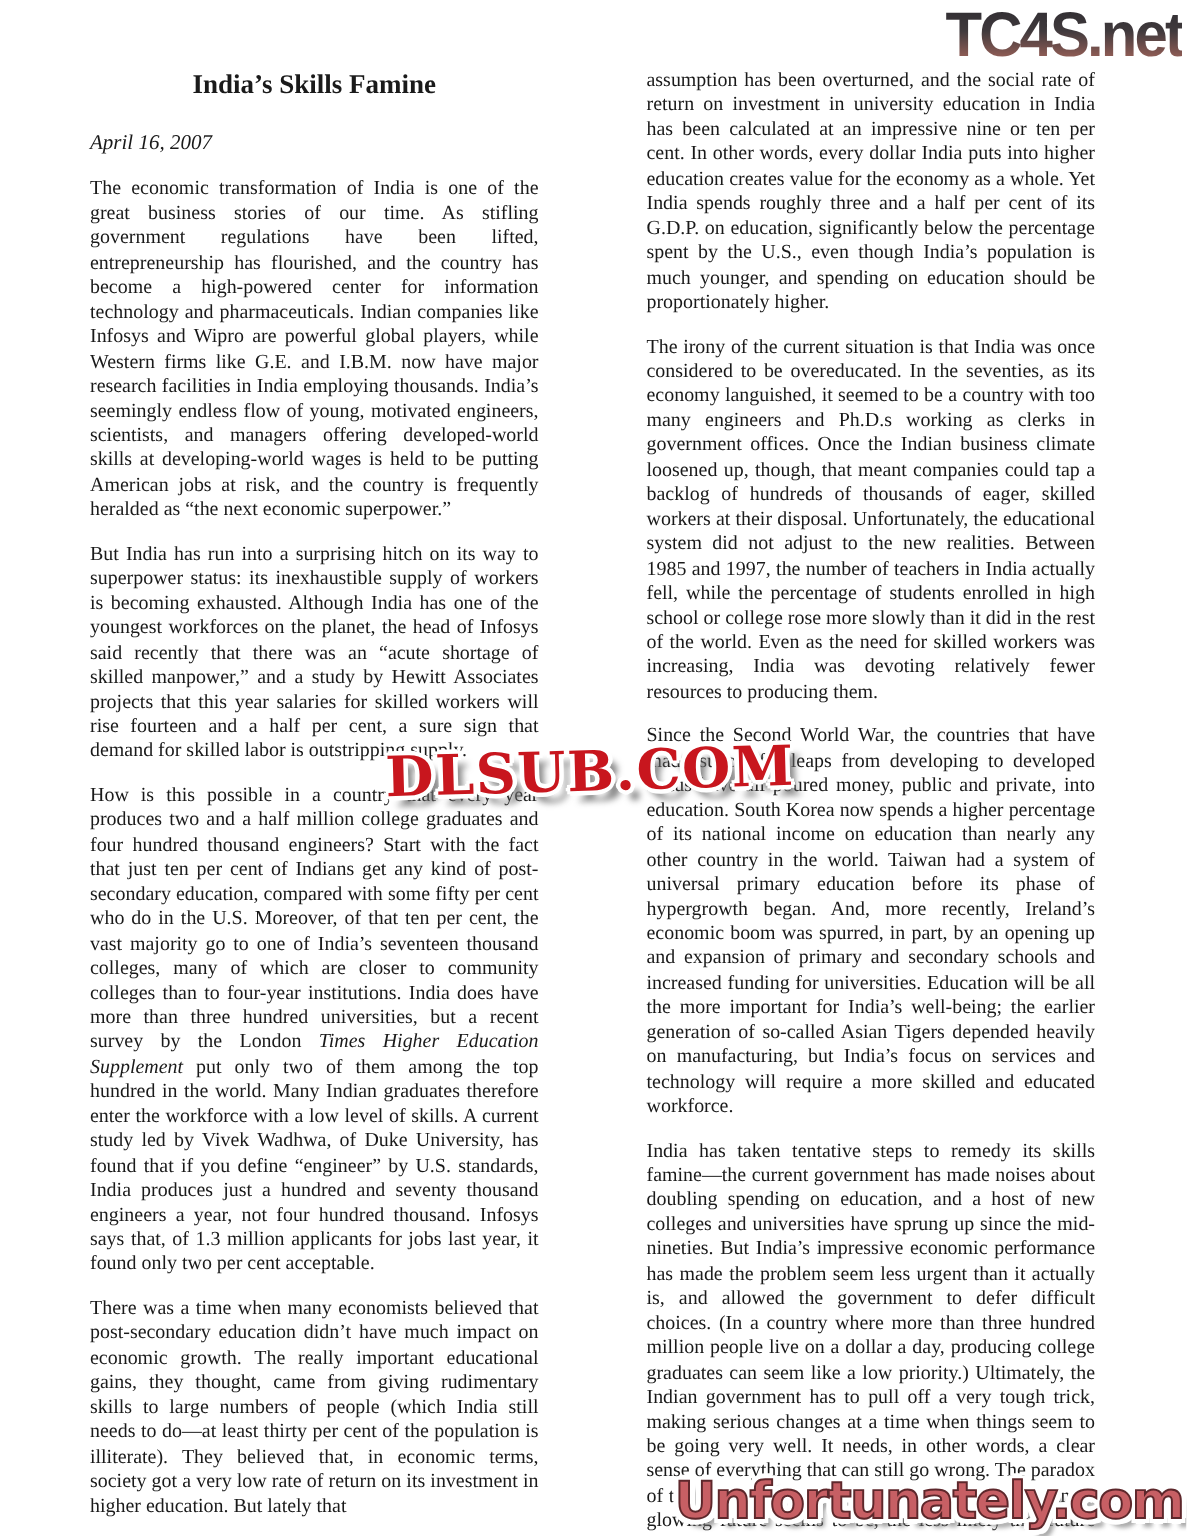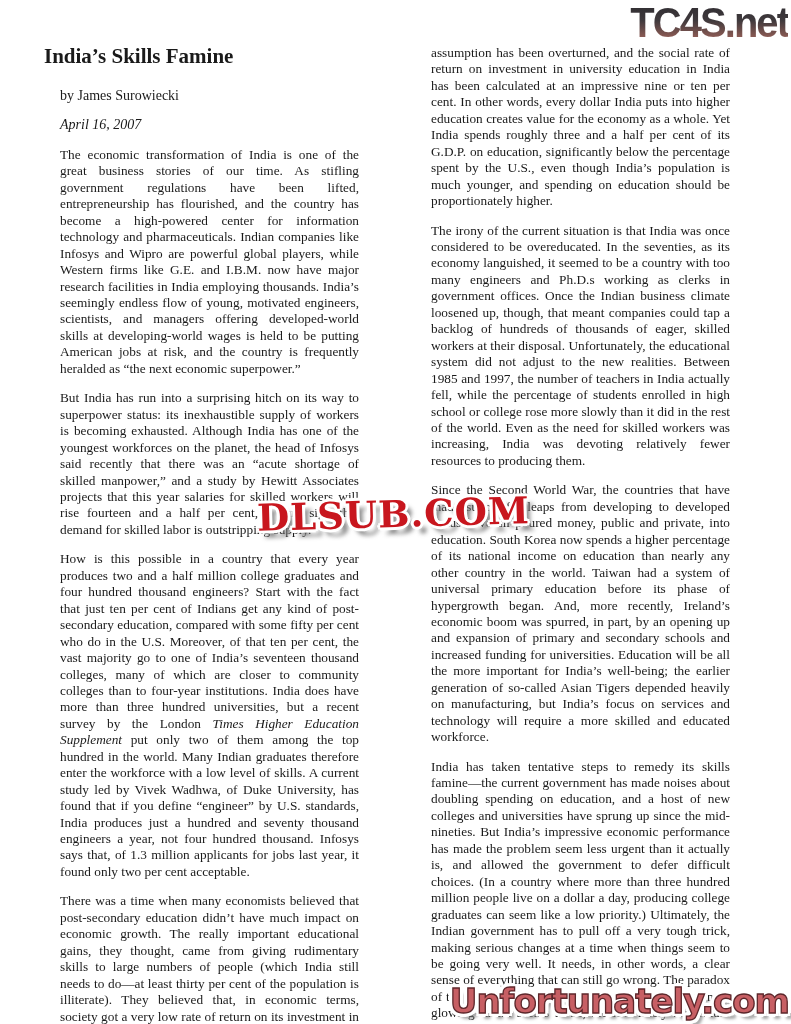--- a/index.html
+++ b/index.html
@@ -4,21 +4,21 @@
 <style>
   * { margin:0; padding:0; box-sizing:border-box; }
   html,body { background:#ffffff; }
   .page {
     position:relative; width:791px; height:1024px; background:#fff;
     overflow:hidden; font-family:"Liberation Serif", serif; color:#1a1a1a;
   }
   .columns { display:flex; gap:40px; padding:45px 45px 0 44px; }
   .col { width:331px; flex:0 0 331px; font-size:13.3px; line-height:16.45px; text-align:justify; }
   .col p { margin:0 16px 13px; }
-  h1.title { font-size:21px; font-weight:bold; line-height:20px; margin:1px 0 22px; text-align:left; }
+  h1.title { font-size:18px; font-weight:bold; line-height:20px; margin:1px 0 22px; text-align:center; }
   .byline { font-size:14px; margin:0 0 19px; text-align:left; }
   .dateline { font-size:14px; font-style:italic; margin:0 0 23px; text-align:left; }
   .reprint { text-align:right; margin-top:17px; }
   em { font-style:italic; }
 
   .wm { position:absolute; white-space:nowrap; pointer-events:none; }
   .wm-tc4s {
     top:0px; right:3px;
     font-family:"Liberation Sans", sans-serif; font-weight:bold;
     font-size:42px; letter-spacing:-2px; line-height:46px;
@@ -49,21 +49,20 @@
   }
 </style>
 </head>
 <body>
 
 <div class="page">
 
   <div class="columns">
     <div class="col">
       <h1 class="title">India’s Skills Famine</h1>
-      <p class="byline">by James Surowiecki</p>
       <p class="dateline">April 16, 2007</p>
       <p>The economic transformation of India is one of the great business stories of our time. As stifling government regulations have been lifted, entrepreneurship has flourished, and the country has become a high-powered center for information technology and pharmaceuticals. Indian companies like Infosys and Wipro are powerful global players, while Western firms like G.E. and I.B.M. now have major research facilities in India employing thousands. India’s seemingly endless flow of young, motivated engineers, scientists, and managers offering developed-world skills at developing-world wages is held to be putting American jobs at risk, and the country is frequently heralded as “the next economic superpower.”</p>
       <p>But India has run into a surprising hitch on its way to superpower status: its inexhaustible supply of workers is becoming exhausted. Although India has one of the youngest workforces on the planet, the head of Infosys said recently that there was an “acute shortage of skilled manpower,” and a study by Hewitt Associates projects that this year salaries for skilled workers will rise fourteen and a half per cent, a sure sign that demand for skilled labor is outstripping supply.</p>
       <p><span>How is this possible in a country that every year produces two and a half million college graduates and four hundred thousand engineers? Start with the fact that just ten per cent of Indians get any kind of post-secondary education, compared with some fifty per cent who do in the U.S. Moreover, of that ten per cent, the vast majority go to one of India’s seventeen thousand colleges, many of which are closer to community colleges than to four-year institutions. India does have more than three hundred universities, but a recent survey by the London </span><em>Times Higher Education Supplement</em><span> put only two of them among the top hundred in the world. Many Indian graduates therefore enter the workforce with a low level of skills. A current study led by Vivek Wadhwa, of Duke University, has found that if you define “engineer” by U.S. standards, India produces just a hundred and seventy thousand engineers a year, not four hundred thousand. Infosys says that, of 1.3 million applicants for jobs last year, it found only two per cent acceptable.</span></p>
       <p>There was a time when many economists believed that post-secondary education didn’t have much impact on economic growth. The really important educational gains, they thought, came from giving rudimentary skills to large numbers of people (which India still needs to do—at least thirty per cent of the population is illiterate). They believed that, in economic terms, society got a very low rate of return on its investment in higher education. But lately that</p>
     </div>
     <div class="col">
       <p>assumption has been overturned, and the social rate of return on investment in university education in India has been calculated at an impressive nine or ten per cent. In other words, every dollar India puts into higher education creates value for the economy as a whole. Yet India spends roughly three and a half per cent of its G.D.P. on education, significantly below the percentage spent by the U.S., even though India’s population is much younger, and spending on education should be proportionately higher.</p>
       <p>The irony of the current situation is that India was once considered to be overeducated. In the seventies, as its economy languished, it seemed to be a country with too many engineers and Ph.D.s working as clerks in government offices. Once the Indian business climate loosened up, though, that meant companies could tap a backlog of hundreds of thousands of eager, skilled workers at their disposal. Unfortunately, the educational system did not adjust to the new realities. Between 1985 and 1997, the number of teachers in India actually fell, while the percentage of students enrolled in high school or college rose more slowly than it did in the rest of the world. Even as the need for skilled workers was increasing, India was devoting relatively fewer resources to producing them.</p>
       <p>Since the Second World War, the countries that have made successful leaps from developing to developed status have all poured money, public and private, into education. South Korea now spends a higher percentage of its national income on education than nearly any other country in the world. Taiwan had a system of universal primary education before its phase of hypergrowth began. And, more recently, Ireland’s economic boom was spurred, in part, by an opening up and expansion of primary and secondary schools and increased funding for universities. Education will be all the more important for India’s well-being; the earlier generation of so-called Asian Tigers depended heavily on manufacturing, but India’s focus on services and technology will require a more skilled and educated workforce.</p>

